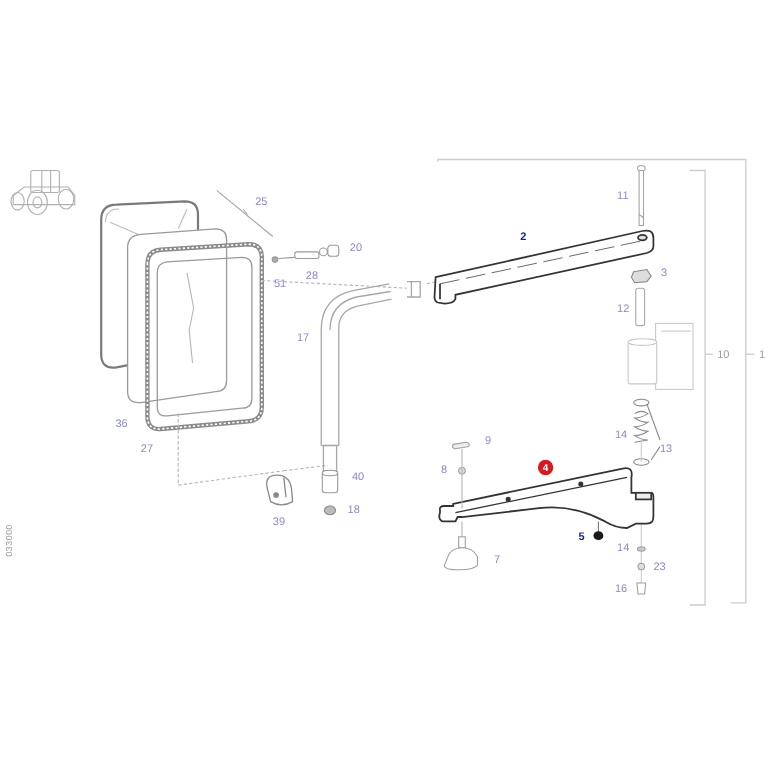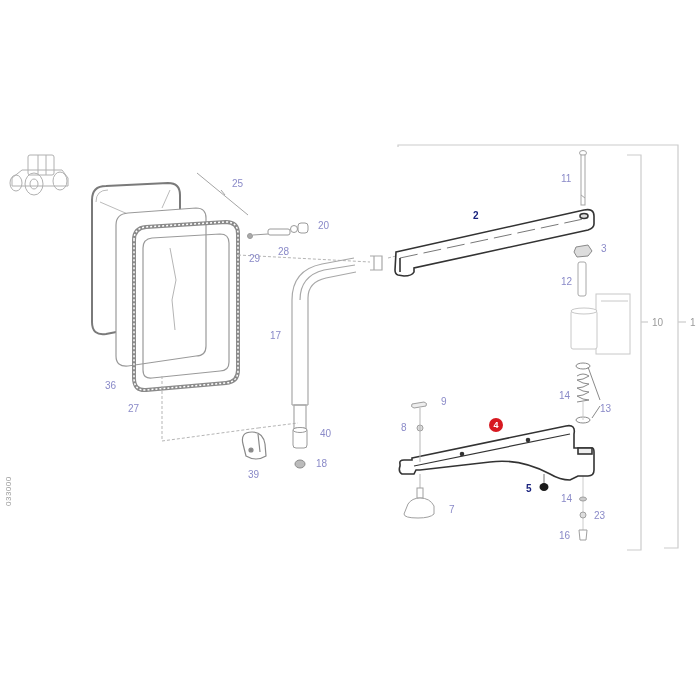--- a/index.html
+++ b/index.html
@@ -177,22 +177,22 @@
       <circle cx="583" cy="515" r="3"></circle>
     </g>
     <g stroke="#a0a0a0" stroke-width="1" fill="#ffffff">
       <path d="M579 530 L587 530 L586 540 L580 540 Z"></path>
     </g>
   </svg>
 
   <span class="lbl" style="left:232px;top:179px">25</span>
   <span class="lbl" style="left:318px;top:221px">20</span>
   <span class="lbl" style="left:278px;top:247px">28</span>
-  <span class="lbl" style="left:249px;top:254px">29</span>
-  <span class="lbl" style="left:270px;top:331px">17</span>
+  <span class="lbl" style="left:249px;top:254px">51</span>
+  <span class="lbl" style="left:270px;top:303px">17</span>
   <span class="lbl" style="left:105px;top:381px">36</span>
   <span class="lbl" style="left:128px;top:404px">27</span>
   <span class="lbl" style="left:320px;top:429px">40</span>
   <span class="lbl" style="left:316px;top:459px">18</span>
   <span class="lbl" style="left:248px;top:470px">39</span>
 
   <span class="lbl dark" style="left:473px;top:211px">2</span>
   <span class="lbl" style="left:561px;top:174px">11</span>
   <span class="lbl" style="left:601px;top:244px">3</span>
   <span class="lbl" style="left:561px;top:277px">12</span>

